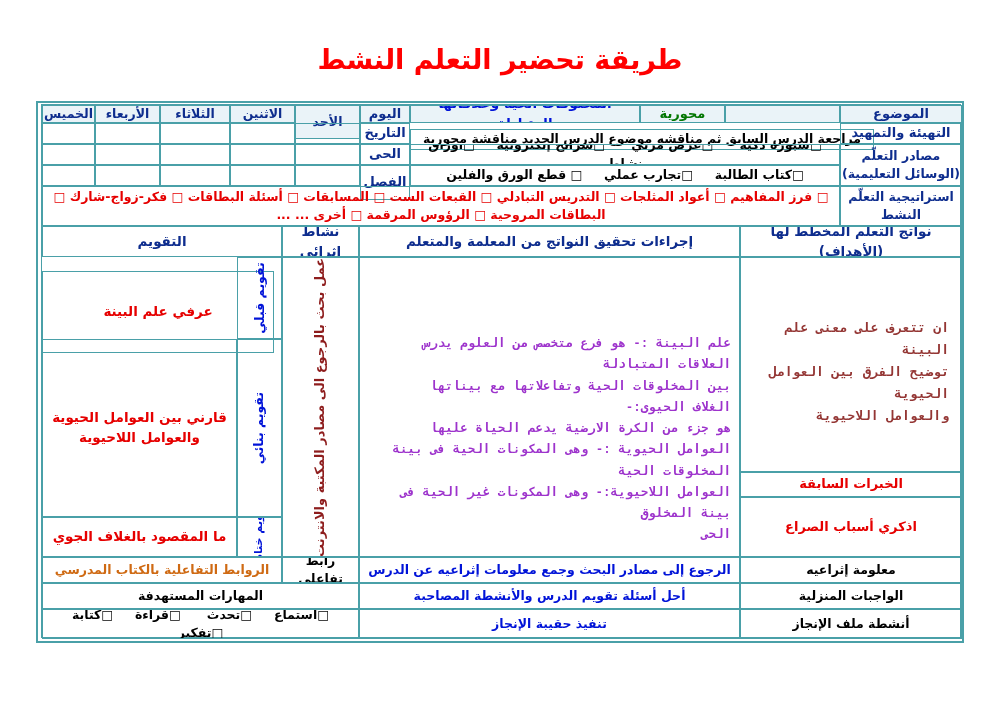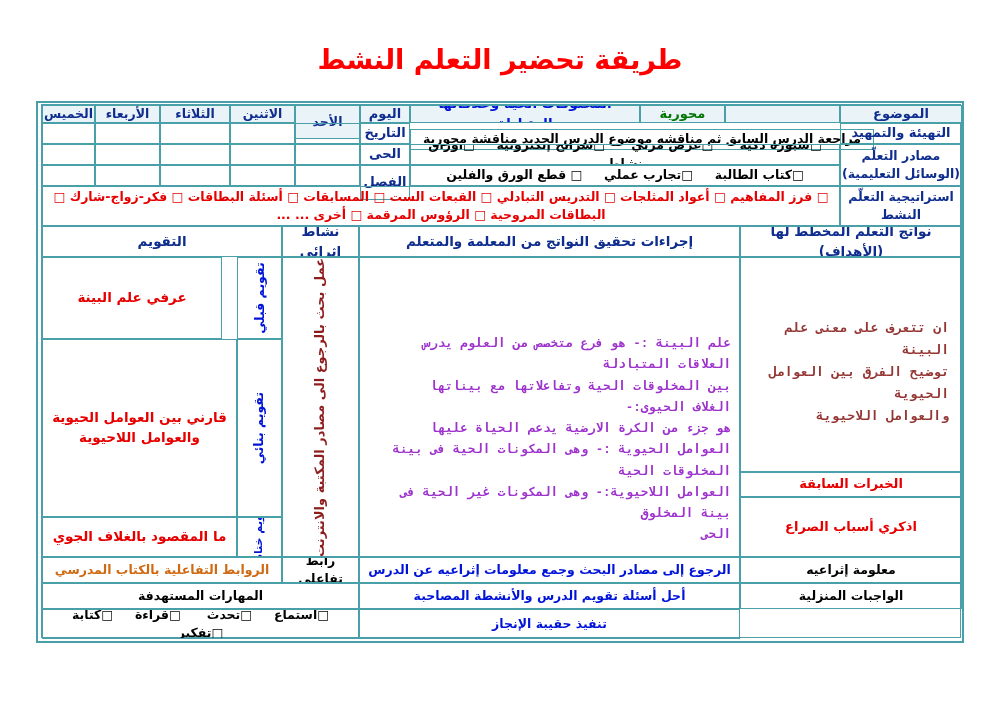--- a/index.html
+++ b/index.html
@@ -98,21 +98,21 @@
 
   <div class="cell s12" style="left:368px;top:60px;width:430px;height:21px">□كتاب الطالبة     □تجارب عملي     □ قطع الورق والفلين</div>
   <div class="cell navy s12" style="left:798px;top:81px;width:122px;height:40px">استراتيجية التعلّم
 النشط</div>
 
   <div class="cell navy s135" style="left:0;top:121px;width:240px;height:31px">التقويم</div>
   <div class="cell navy s135" style="left:240px;top:121px;width:77px;height:31px">نشاط إثرائي</div>
   <div class="cell navy s135" style="left:317px;top:121px;width:381px;height:31px">إجراءات تحقيق النواتج من المعلمة والمتعلم</div>
   <div class="cell navy s135" style="left:698px;top:121px;width:222px;height:31px">نواتج التعلم المخطط لها (الأهداف)</div>
 
-  <div class="cell red s135" style="left:0;top:152px;width:180px;height:82px">عرفي علم البينة</div>
+  <div class="cell red s135" style="left:0;top:166px;width:232px;height:82px">عرفي علم البينة</div>
   <div class="cell" style="left:195px;top:152px;width:45px;height:82px"><span class="vtext s12" style="color:var(--blue)">تقويم قبلي</span></div>
   <div class="cell red s135" style="left:0;top:234px;width:195px;height:178px">قارني بين العوامل الحيوية
 والعوامل اللاحيوية</div>
   <div class="cell" style="left:195px;top:234px;width:45px;height:178px"><span class="vtext s12" style="color:var(--blue)">تقويم بنائي</span></div>
   <div class="cell red s135" style="left:0;top:412px;width:195px;height:40px">ما المقصود بالغلاف الجوي</div>
   <div class="cell" style="left:195px;top:412px;width:45px;height:40px"><span class="vtext" style="color:var(--blue);font-size:11px">تقويم ختامي</span></div>
 
   <div class="cell" style="left:240px;top:152px;width:77px;height:300px"><span class="vtext dred">عمل بحث بالرجوع الى مصادر المكتبة والانترنت</span></div>
 
   <div class="cell purple topright s12 lh17" style="left:317px;top:152px;width:381px;height:300px;padding:76px 8px 0 4px">علم البينة :- هو فرع متخصص من العلوم يدرس العلاقات المتبادلة
@@ -133,15 +133,16 @@
   <div class="cell s12" style="left:240px;top:452px;width:77px;height:26px">رابط تفاعلي</div>
   <div class="cell blue s12" style="left:317px;top:452px;width:381px;height:26px">الرجوع إلى مصادر البحث وجمع معلومات إثراعيه عن الدرس</div>
   <div class="cell s12" style="left:698px;top:452px;width:222px;height:26px">معلومة إثراعيه</div>
 
   <div class="cell blue s12" style="left:317px;top:478px;width:381px;height:26px">أحل أسئلة تقويم الدرس والأنشطة المصاحبة</div>
   <div class="cell s12" style="left:0;top:478px;width:317px;height:26px">المهارات المستهدفة</div>
   <div class="cell s12" style="left:698px;top:478px;width:222px;height:26px">الواجبات المنزلية</div>
 
   <div class="cell s12" style="left:0;top:504px;width:317px;height:30px">□استماع     □تحدث      □قراءة     □كتابة      □تفكير</div>
   <div class="cell blue s12" style="left:317px;top:504px;width:381px;height:30px">تنفيذ حقيبة الإنجاز</div>
+  <div class="cell s12" style="left:698px;top:504px;width:222px;height:30px">أنشطة ملف الإنجاز</div>
 
 </div>
 </div>
 
 </body></html>

